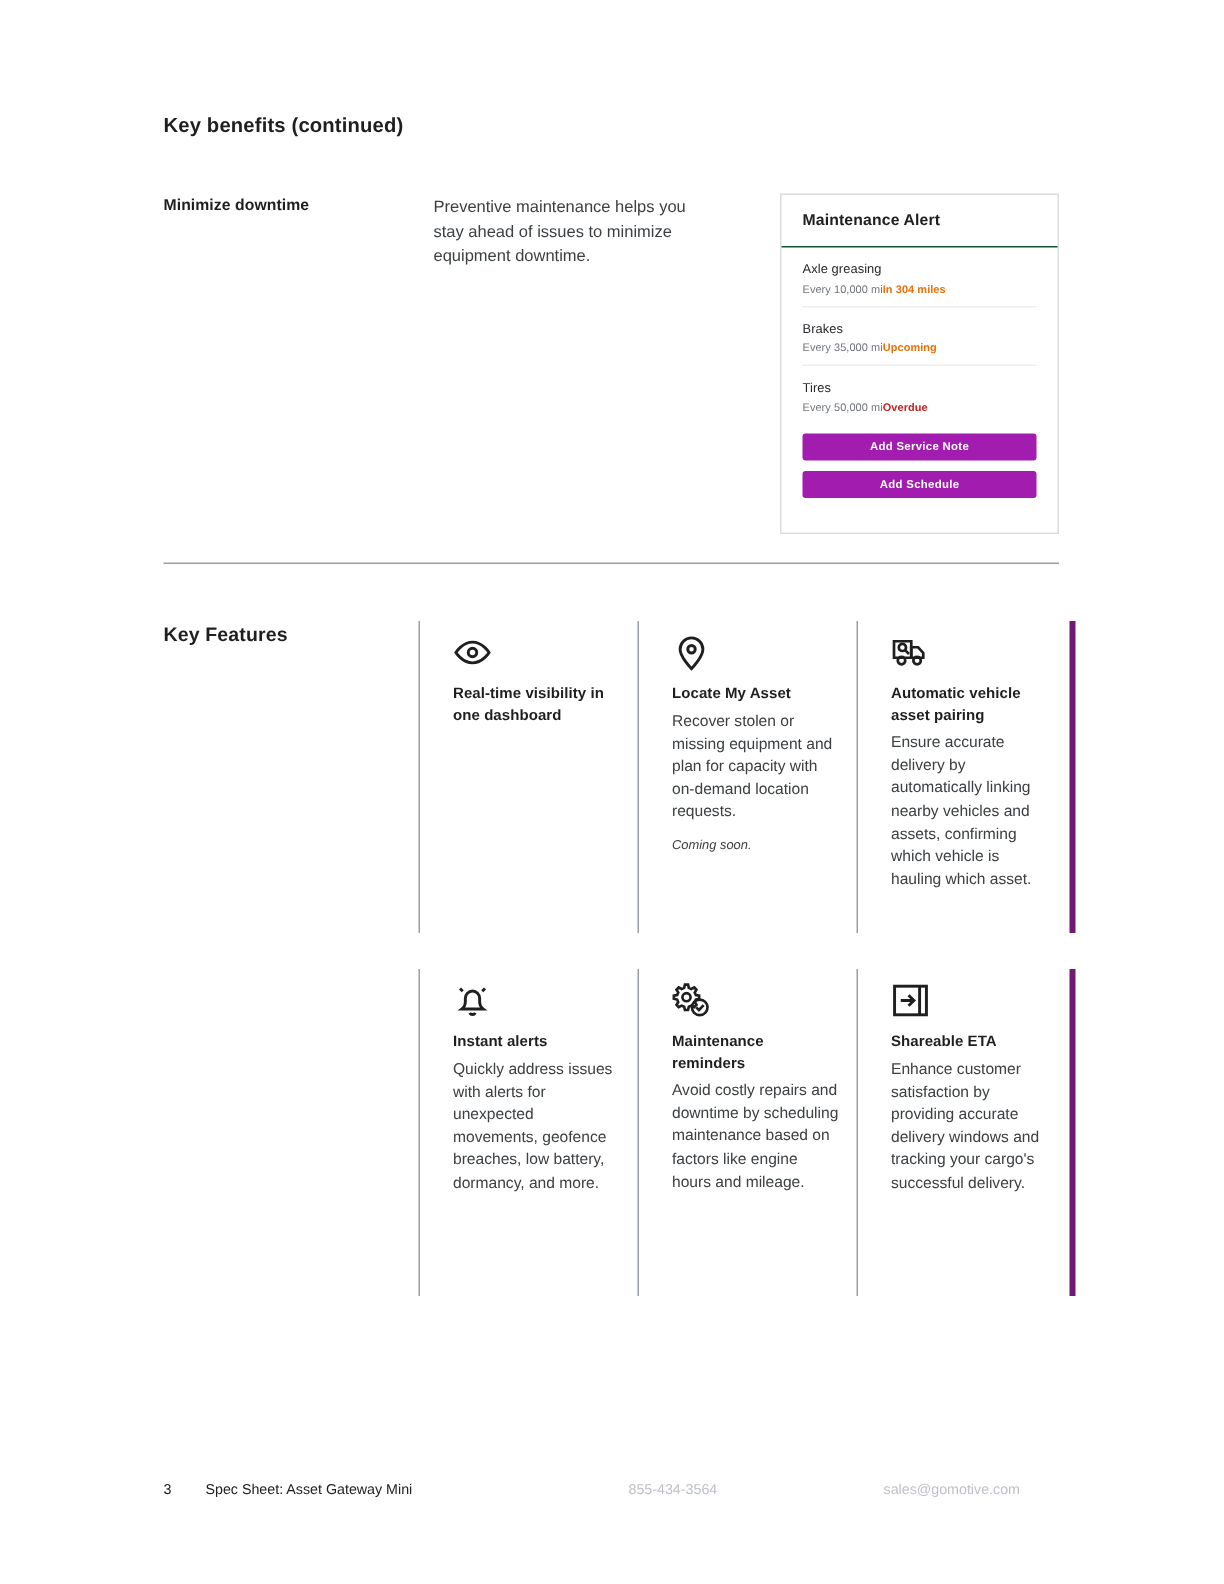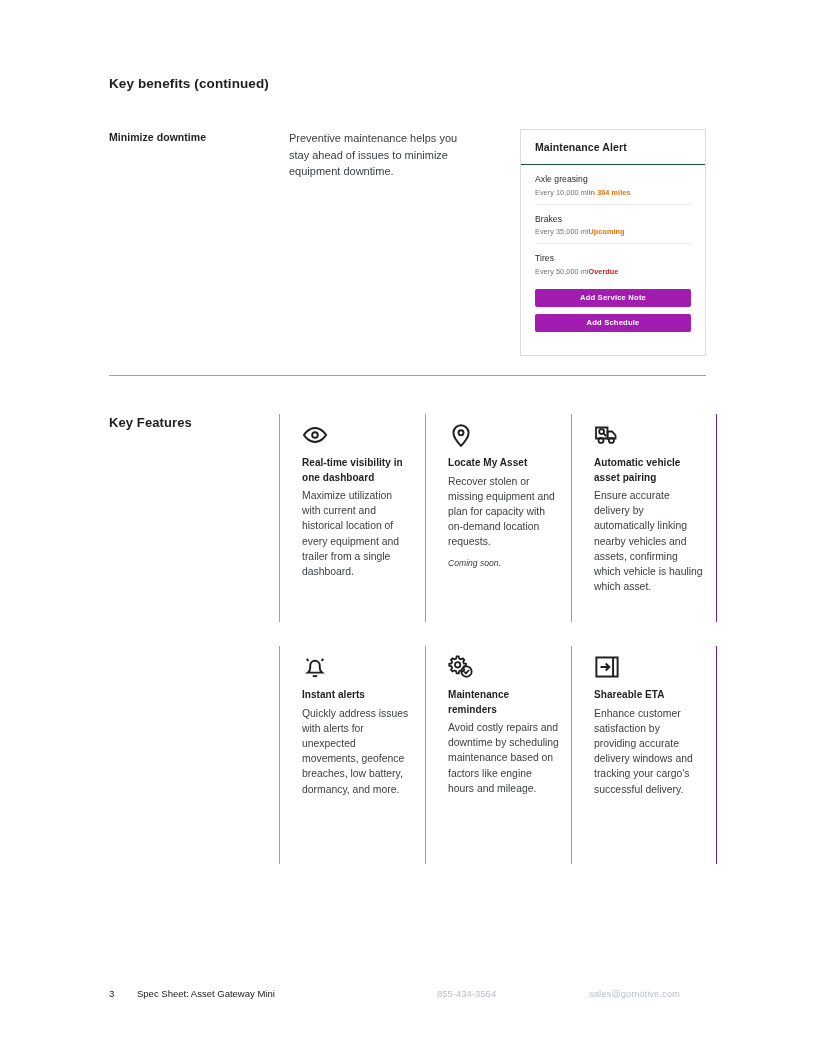--- a/index.html
+++ b/index.html
@@ -175,21 +175,21 @@
 
   .feature-col {
     width: 146px;
     box-sizing: border-box;
     padding-left: 22px;
     padding-right: 12px;
     border-left: 1px solid #9aa0a6;
     position: relative;
   }
   .feature-col.last-of-row {
-    border-right: 1px solid #701a75;
+    border-right: 4px solid #701a75;
   }
 
   .feature-icon {
     height: 42px;
     display: flex;
     align-items: center;
   }
   .feature-icon svg {
     display: block;
   }
@@ -230,21 +230,21 @@
   }
   .footer-doc {
     position: absolute;
     left: 28px;
     top: 0;
     font-size: 9.5px;
     color: #202124;
   }
   .footer-phone {
     position: absolute;
-    left: 328px;
+    left: 310px;
     top: 0;
     font-size: 9.5px;
     color: #bdc1c6;
   }
   .footer-email {
     position: absolute;
     left: 480px;
     top: 0;
     font-size: 9.5px;
     color: #bdc1c6;
@@ -306,21 +306,20 @@
     <div class="feature-row row-1">
 
       <div class="feature-col">
         <div class="feature-icon">
           <svg width="26" height="26" viewBox="0 0 24 24" fill="none" stroke="#1f1f1f" stroke-width="1.8">
             <path d="M1.8 12S5.6 5.6 12 5.6 22.2 12 22.2 12 18.4 18.4 12 18.4 1.8 12 1.8 12z"></path>
             <circle cx="12" cy="12" r="2.6"></circle>
           </svg>
         </div>
         <div class="feature-name">Real-time visibility in one dashboard</div>
-        <div class="feature-desc">Maximize utilization with current and historical location of every equipment and trailer from a single dashboard.</div>
       </div>
 
       <div class="feature-col">
         <div class="feature-icon">
           <svg width="26" height="26" viewBox="0 0 24 24" fill="none" stroke="#1f1f1f" stroke-width="1.8">
             <path d="M12 22s7-7.1 7-12A7 7 0 0 0 5 10c0 4.9 7 12 7 12z"></path>
             <circle cx="12" cy="10" r="2.3"></circle>
           </svg>
         </div>
         <div class="feature-name">Locate My Asset</div>

